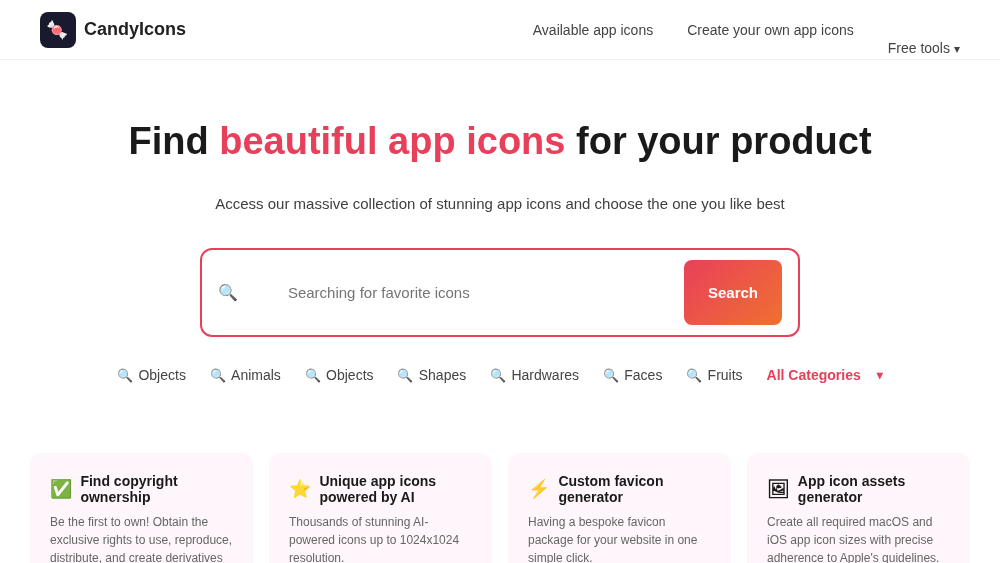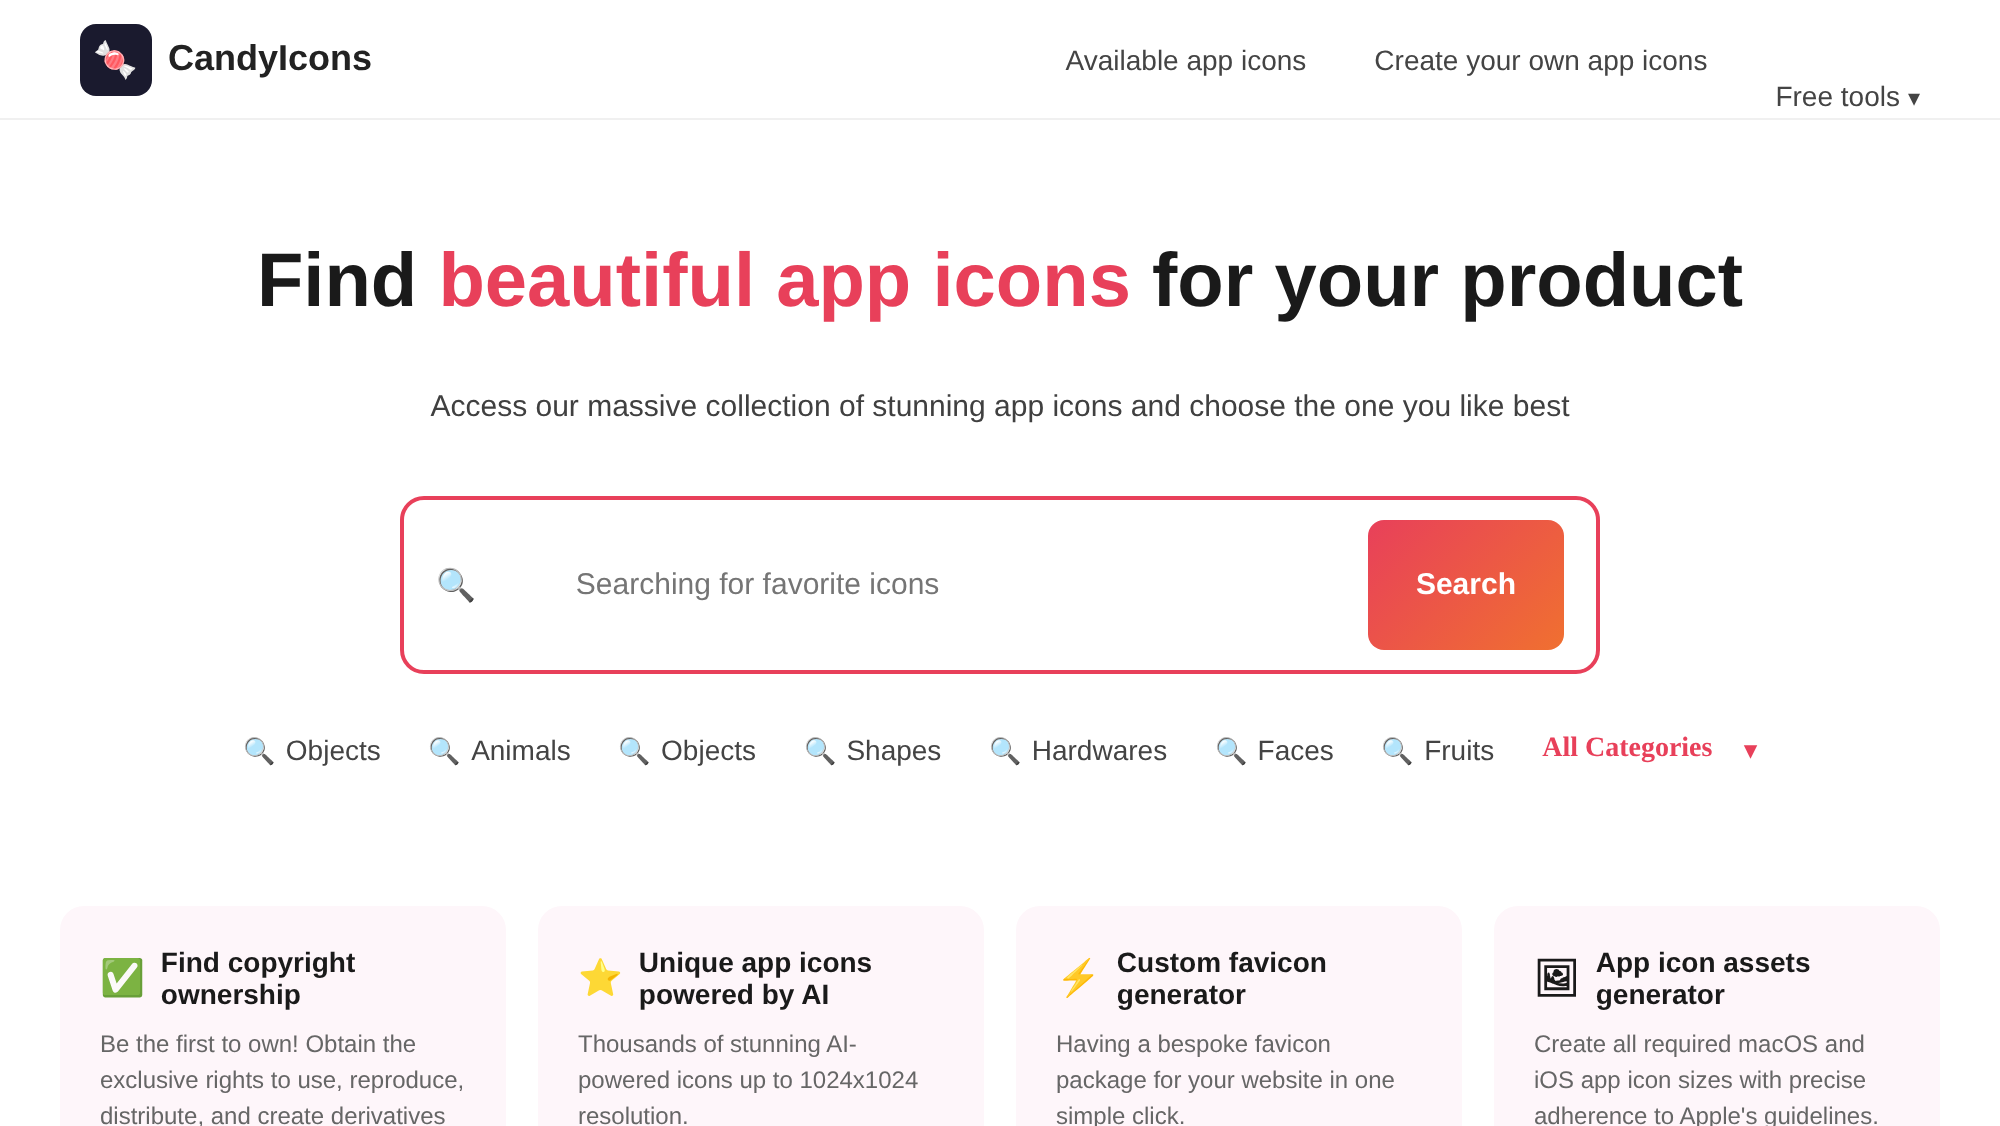--- a/index.html
+++ b/index.html
@@ -42,21 +42,21 @@
       background: linear-gradient(135deg, #e8405a, #f07030);
       color: white; border: none; border-radius: 8px;
       padding: 24px 24px; font-size: 15px; font-weight: 600; cursor: pointer;
       margin-left: 10px;
     }
 
     
     .categories { display: flex; justify-content: center; align-items: center; gap: 24px; margin-bottom: 40px; flex-wrap: wrap; }
     .cat-item { display: flex; align-items: center; gap: 5px; font-size: 14px; color: #444; cursor: pointer; }
     .cat-item .cat-icon { font-size: 13px; color: #999; }
-    .cat-all { color: #e8405a; font-weight: 600; display: flex; align-items: center; gap: 16px; font-family: Liberation Serif, serif; }
+    .cat-all { color: #e8405a; font-weight: 600; display: flex; align-items: center; gap: 16px; }
 
     
     .features { display: flex; gap: 16px; padding: 0 30px; margin-bottom: 50px; }
     .feature-card {
       flex: 1; background: #fef6fa; border-radius: 12px; padding: 20px;
     }
     .feature-title { font-size: 14px; font-weight: 700; color: #1a1a1a; margin-bottom: 8px; display: flex; align-items: center; gap: 8px; }
     .feature-desc { font-size: 12px; color: #666; line-height: 1.5; }
     .feat-icon { font-size: 18px; }
 

